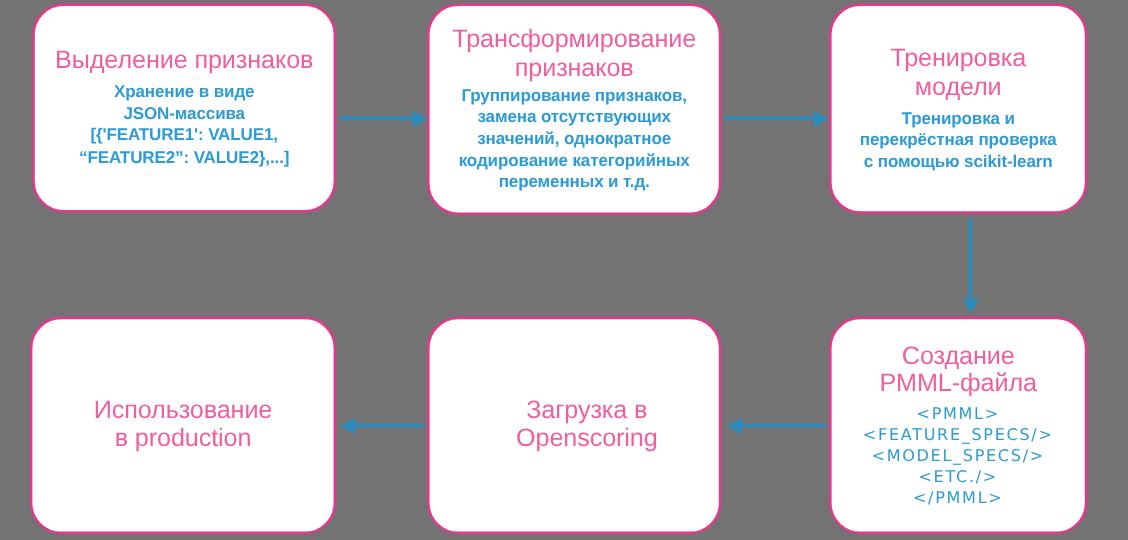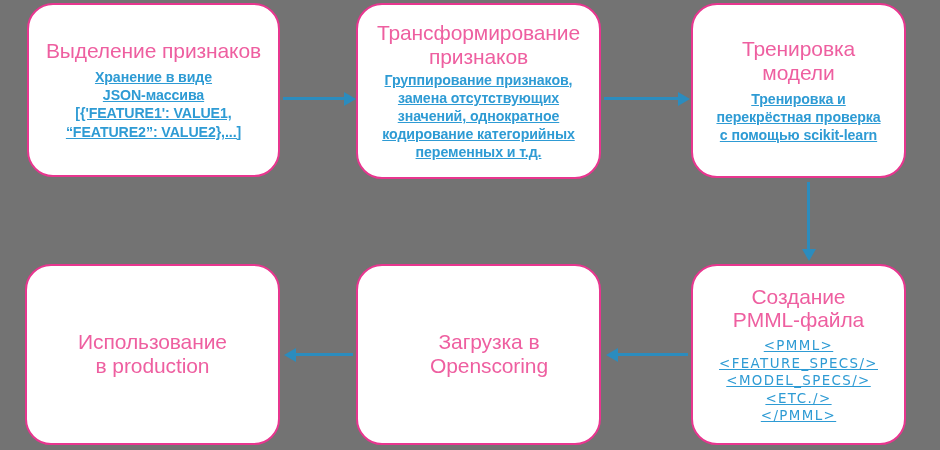--- a/index.html
+++ b/index.html
@@ -44,21 +44,20 @@
   .node-title.tight {
     margin-bottom: 2px;
   }
   .node-body {
     color: #2e9bd4;
     font-size: 14.2px;
     line-height: 1.28;
     font-weight: 600;
     white-space: pre-line;
     letter-spacing: -0.1px;
-    text-decoration: underline;
   }
   .node-body.code {
     font-family: "DejaVu Sans", sans-serif;
     font-size: 13.4px;
     line-height: 1.3;
     letter-spacing: 1.4px;
     font-weight: 500;
   }
 
   

